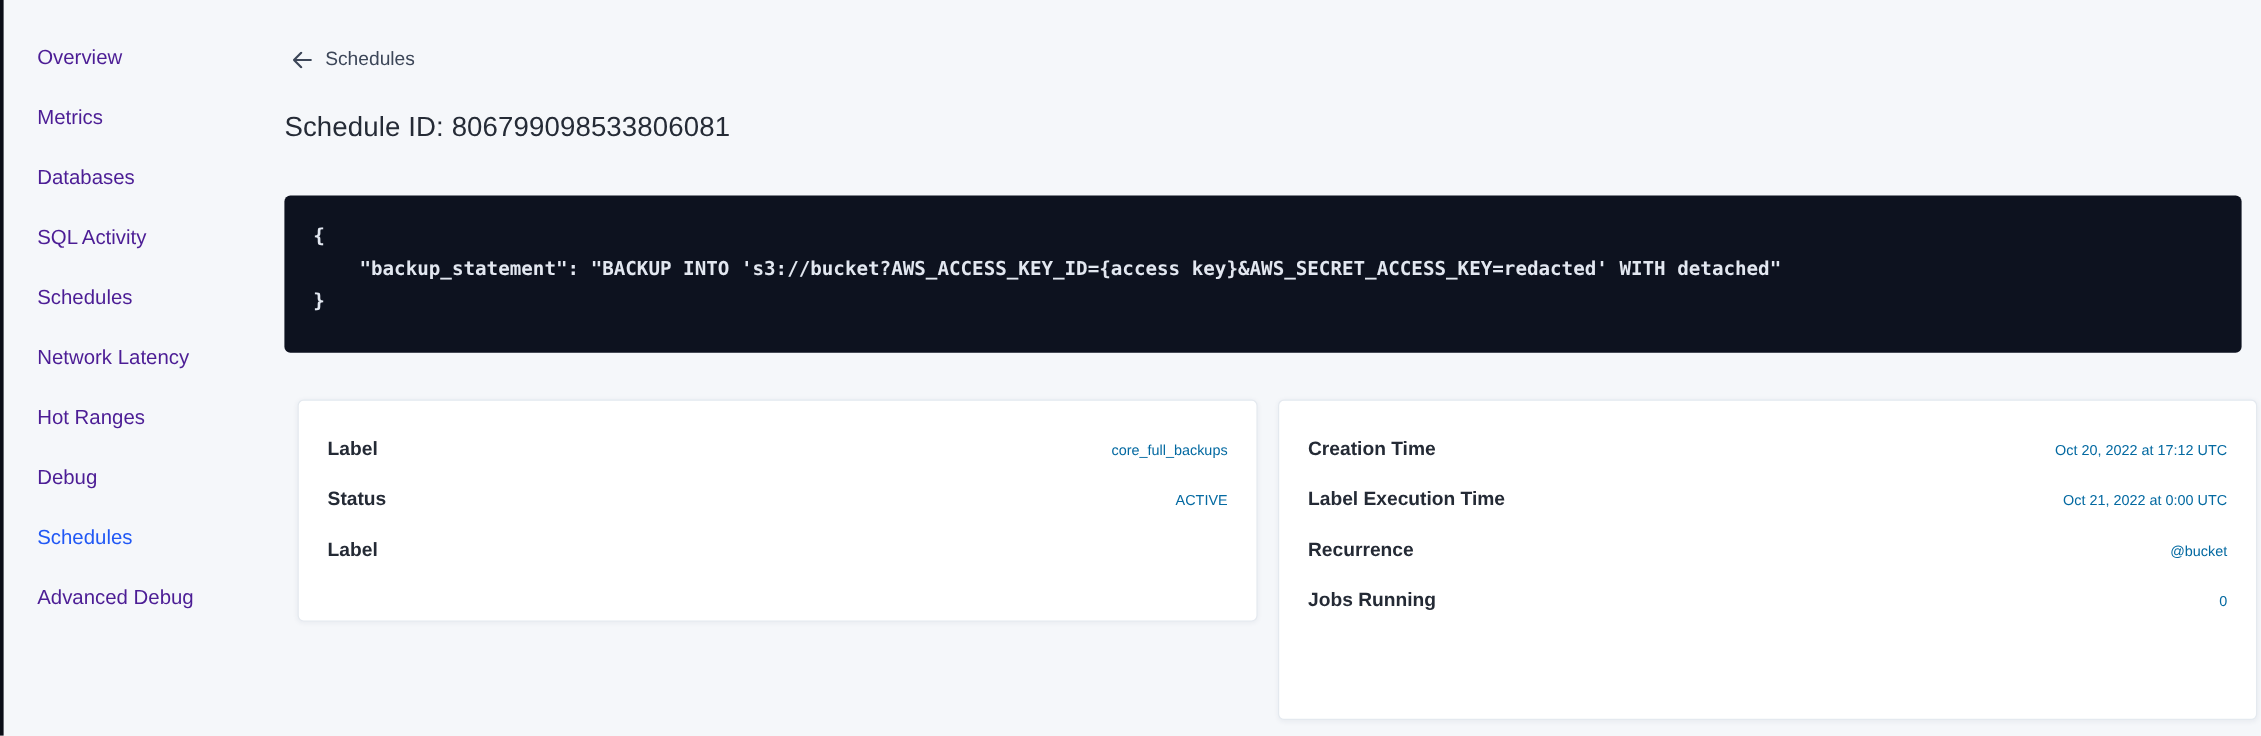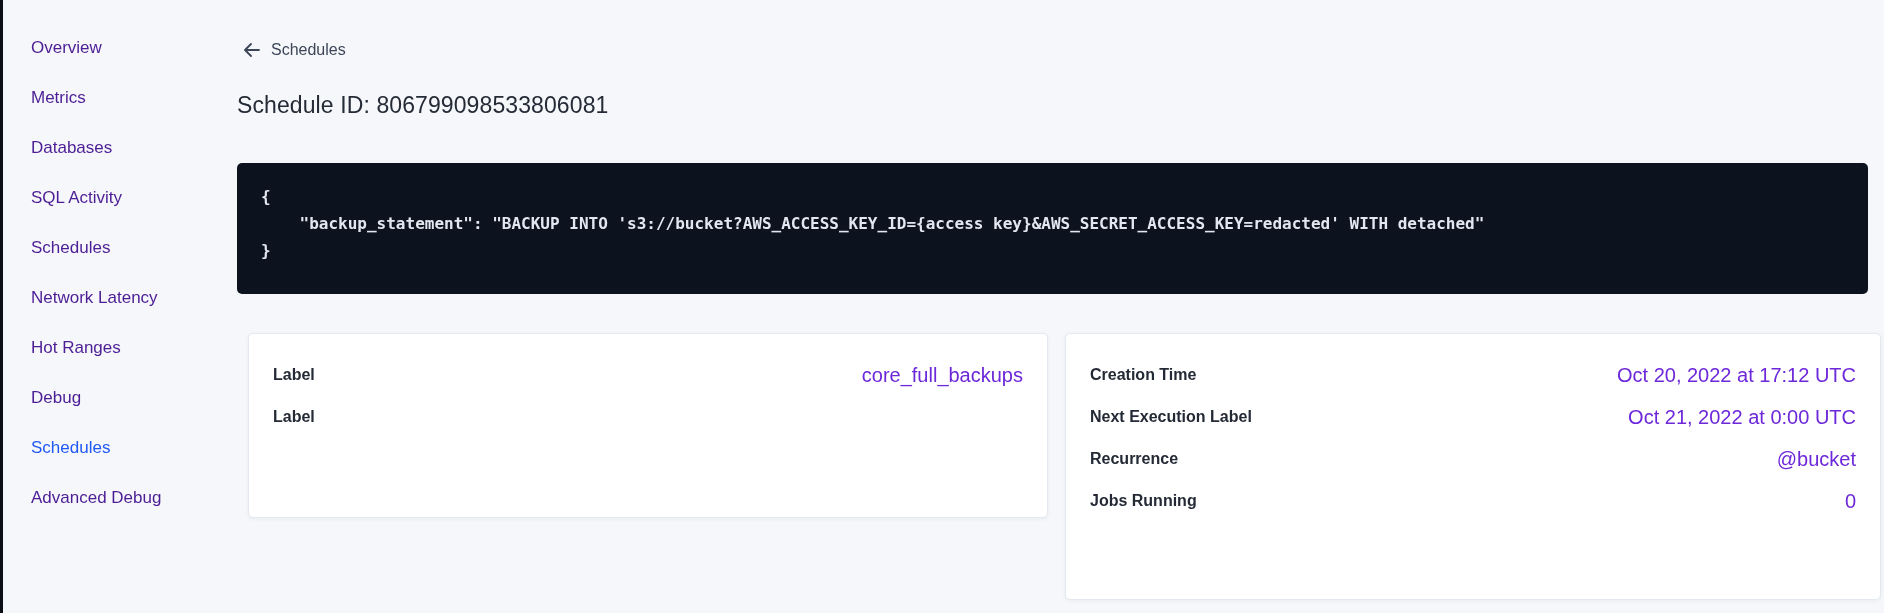--- a/index.html
+++ b/index.html
@@ -60,21 +60,21 @@
     box-shadow: 0 1px 4px rgba(40, 53, 77, 0.06);
     padding: 20px 24px 0 24px;
   }
   .card-left  { left: 231px;  width: 800px; height: 185px; margin-left: 17px; }
   .card-right { left: 1065px; width: 816px; height: 267px; }
   .kv-row {
     height: 42px; display: flex; align-items: center;
     justify-content: space-between;
   }
   .kv-label { font-size: 16px; font-weight: 700; color: #242a35; }
-  .kv-value { font-size: 20px; font-weight: 400; color: #6d28d9; }
+  .kv-value { font-size: 12px; font-weight: 400; color: #0369a1; }
 </style>
 </head>
 <body>
 
 <div class="left-strip"></div>
 
 <nav class="sidebar">
   <ul>
     <li>Overview</li>
     <li>Metrics</li>
@@ -105,32 +105,36 @@
   <div class="code-line">    "backup_statement": "BACKUP INTO 's3://bucket?AWS_ACCESS_KEY_ID={access key}&amp;AWS_SECRET_ACCESS_KEY=redacted' WITH detached"</div>
   <div class="code-line">}</div>
 </div>
 
 <section class="card card-left">
   <div class="kv-row">
     <span class="kv-label">Label</span>
     <span class="kv-value">core_full_backups</span>
   </div>
   <div class="kv-row">
+    <span class="kv-label">Status</span>
+    <span class="kv-value">ACTIVE</span>
+  </div>
+  <div class="kv-row">
     <span class="kv-label">Label</span>
     <span class="kv-value"></span>
   </div>
 </section>
 
 <section class="card card-right">
   <div class="kv-row">
     <span class="kv-label">Creation Time</span>
     <span class="kv-value">Oct 20, 2022 at 17:12 UTC</span>
   </div>
   <div class="kv-row">
-    <span class="kv-label">Next Execution Label</span>
+    <span class="kv-label">Label Execution Time</span>
     <span class="kv-value">Oct 21, 2022 at 0:00 UTC</span>
   </div>
   <div class="kv-row">
     <span class="kv-label">Recurrence</span>
     <span class="kv-value">@bucket</span>
   </div>
   <div class="kv-row">
     <span class="kv-label">Jobs Running</span>
     <span class="kv-value">0</span>
   </div>

